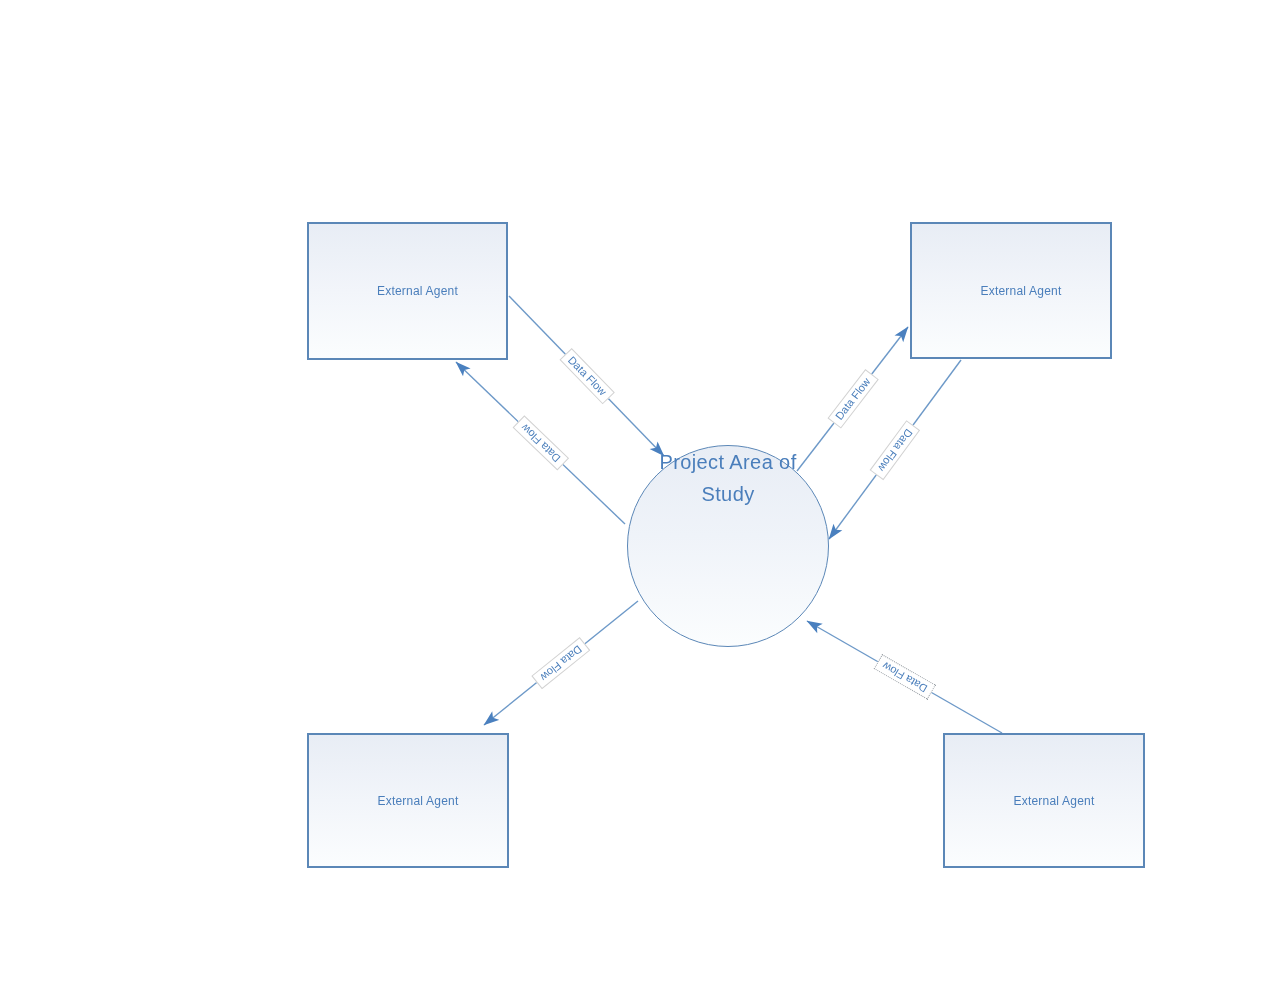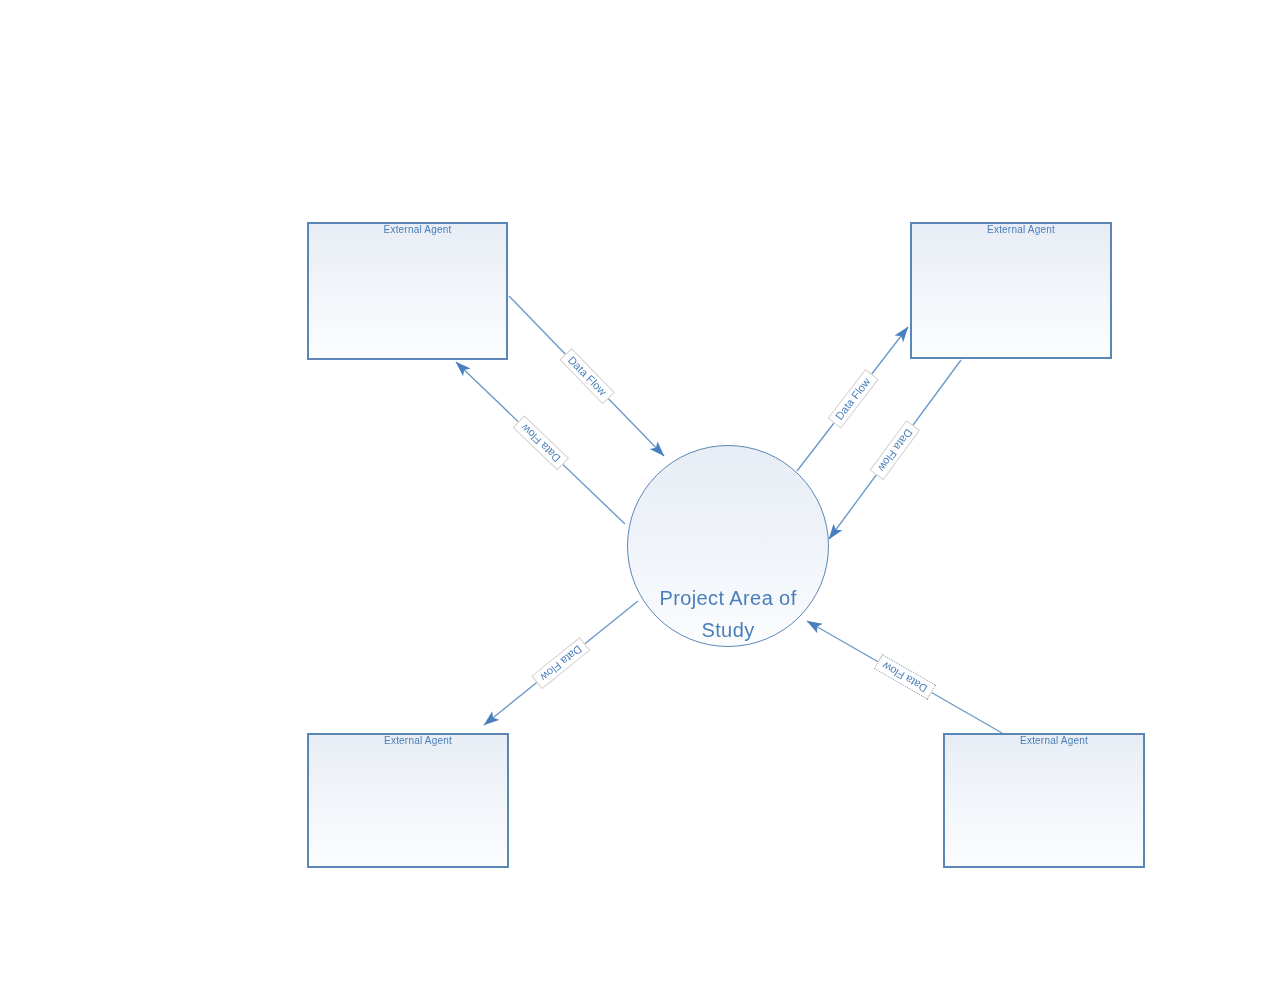--- a/index.html
+++ b/index.html
@@ -23,34 +23,34 @@
   .connector {
     stroke: var(--connector, #6d99c8);
     stroke-width: 1.4;
     fill: none;
   }
   .agent {
     position: absolute;
     box-sizing: border-box;
     border: 2px solid var(--shape-border, #5b87b7);
     background: linear-gradient(180deg, var(--fill-top, #e8edf5) 0%, #f2f5fa 50%, var(--fill-bottom, #fbfdfe) 100%);
-    display: flex; justify-content: center;
+    display: flex; align-items: center; justify-content: center;
     color: var(--text-blue, #4a7ebb);
-    font-size: 10px;
+    font-size: 12px;
     letter-spacing: 0.2px;
     cursor: default;
     padding-left: 20px;
   }
   .process {
     position: absolute;
     box-sizing: border-box;
     border: 1.6px solid var(--shape-border, #5b87b7);
     border-radius: 50%;
     background: linear-gradient(180deg, var(--fill-top, #e8edf5) 0%, #eff3f9 45%, var(--fill-bottom, #fbfdfe) 100%);
-    display: flex; align-items: flex-end; justify-content: center;
+    display: flex; align-items: flex-start; justify-content: center;
     color: var(--text-blue, #4a7ebb);
     font-size: 20px;
     line-height: 1.6;
     letter-spacing: 0.4px;
     text-align: center;
     cursor: default;
   }
   .process-label { width: 172px; }
   .flow-label {
     position: absolute;

